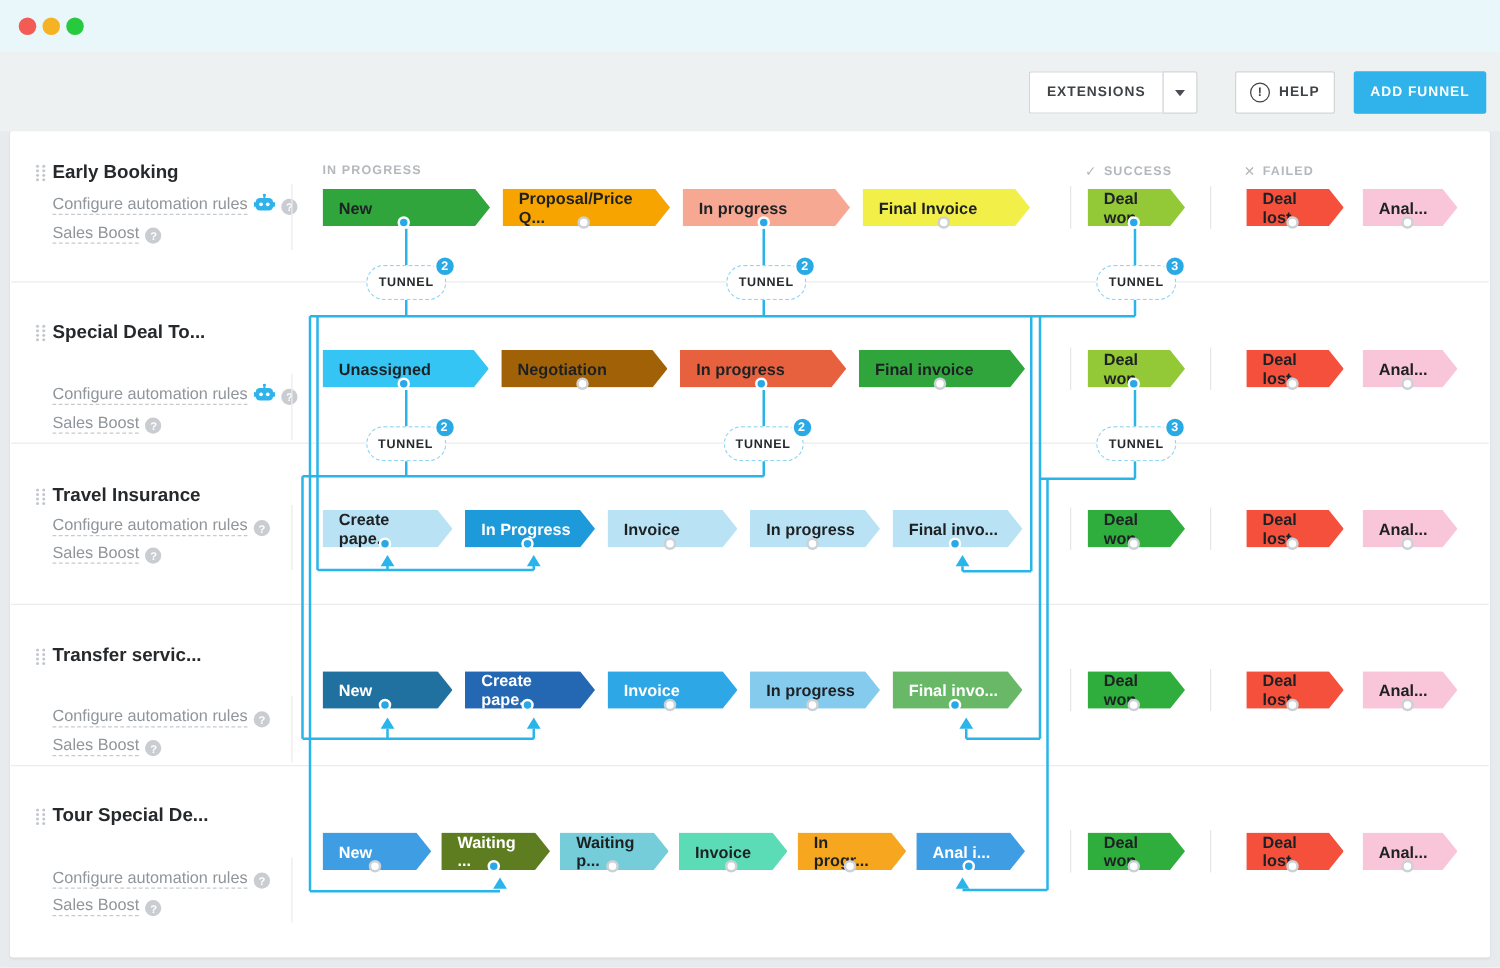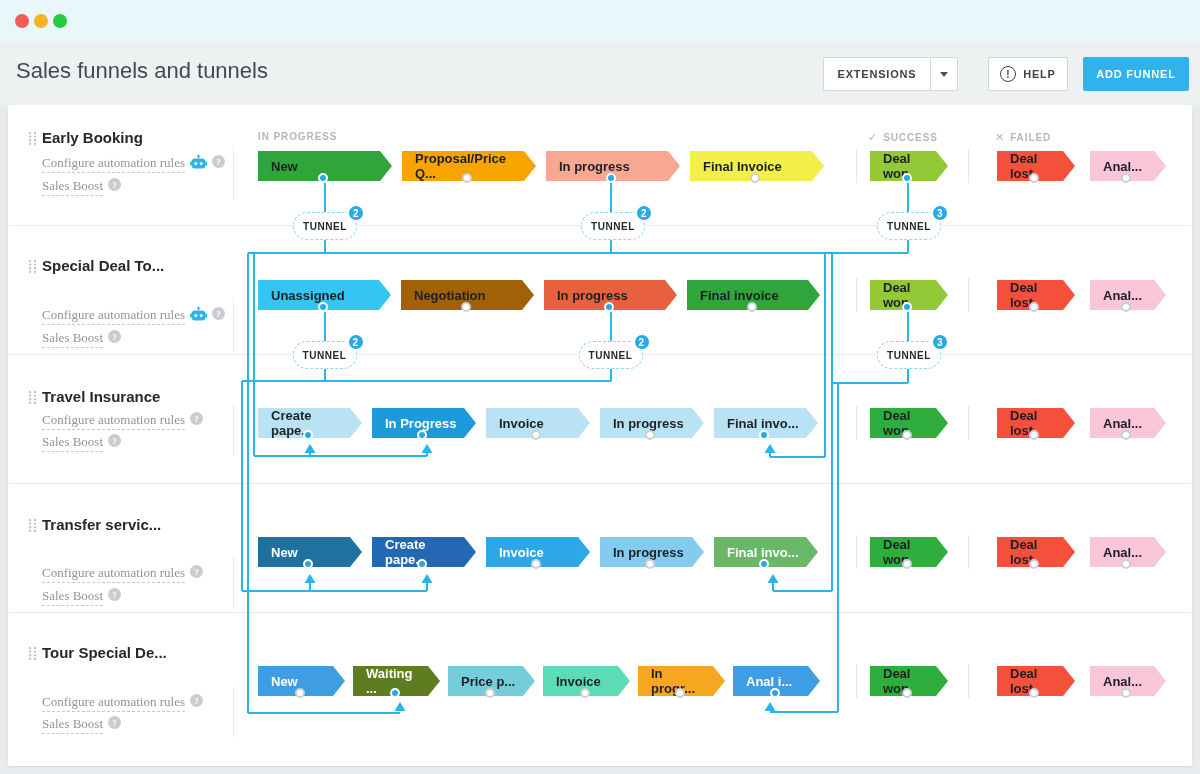--- a/index.html
+++ b/index.html
@@ -28,21 +28,21 @@
           border-radius:2px; box-shadow:0 1px 2px rgba(0,0,0,.08); }
   .row-sep { position:absolute; left:9px; width:1182px; height:1px; background:#ececec; }
   .col-head { position:absolute; font-size:10px; font-weight:700; letter-spacing:.9px;
               color:#b4b8bc; display:flex; gap:5px; align-items:center; }
   .col-ico { font-size:11px; font-weight:400; }
 
   
   .funnel-title { position:absolute; font-size:15px; font-weight:700; color:#26292b; }
   .drag { position:absolute; width:9px; height:15px; }
   .side-link { position:absolute; font-size:13px; color:#8f959a; cursor:pointer;
-               display:flex; align-items:flex-start; gap:5px; white-space:nowrap;font-family:Liberation Serif, serif; }
+               display:flex; align-items:flex-end; gap:5px; white-space:nowrap; }
   .side-link .lbl { border-bottom:1px dashed #c6cacd; padding-bottom:1px; }
   .q-circ { display:inline-flex; width:13px; height:13px; border-radius:50%; background:#c9cdd1;
             color:#fff; font-size:9px; font-weight:700; align-items:center; justify-content:center; }
   .side-div { position:absolute; width:1px; background:#ececec; }
 
   .chip { position:absolute; height:30px; display:flex; align-items:center;
           padding:0 16px 0 13px; font-size:13px; font-weight:700; color:#1e2124; cursor:pointer;
           clip-path:polygon(0 0, calc(100% - 12px) 0, 100% 50%, calc(100% - 12px) 100%, 0 100%); }
   .chip.light { color:#fff; }
   .dot { position:absolute; width:10px; height:10px; border-radius:50%; cursor:pointer; }
@@ -62,21 +62,20 @@
 </head>
 <body>
 
 <div class="topbar">
   <button class="tl-dot" style="left: 15px; background: rgb(243, 92, 84);"></button>
   <button class="tl-dot" style="left: 34px; background: rgb(245, 178, 34);"></button>
   <button class="tl-dot" style="left: 53px; background: rgb(39, 201, 63);"></button>
 </div>
 
 <div class="header">
-  <div class="page-title">Sales funnels and tunnels</div>
   <div class="btn btn-extensions">EXTENSIONS</div>
   <div class="btn btn-ext-caret">
     <span class="caret"></span>
   </div>
   <div class="btn btn-help">
     <span class="help-circ">!</span>
     <span>HELP</span>
   </div>
   <div class="btn btn-add">ADD FUNNEL</div>
 </div>
@@ -354,21 +353,21 @@
       <span class="lbl">Sales Boost</span>
       <span class="q-circ">?</span>
     </div>
     <div class="side-div" style="left: 233px; top: 686px; height: 52px;"></div>
     <div class="vline" style="left: 856px; top: 664px;"></div>
     <div class="vline" style="left: 968px; top: 664px;"></div>
     <div class="chip light" style="left: 258px; top: 666px; width: 87px; background: rgb(63, 157, 227);">New</div>
     <div class="dot empty" style="left: 294.5px; top: 688px;"></div>
     <div class="chip light" style="left: 353px; top: 666px; width: 87px; background: rgb(93, 125, 32);">Waiting ...</div>
     <div class="dot filled" style="left: 389.5px; top: 688px;"></div>
-    <div class="chip" style="left: 448px; top: 666px; width: 87px; background: rgb(116, 205, 217);">Price p...</div>
+    <div class="chip" style="left: 448px; top: 666px; width: 87px; background: rgb(116, 205, 217);">Waiting p...</div>
     <div class="dot empty" style="left: 484.5px; top: 688px;"></div>
     <div class="chip" style="left: 543px; top: 666px; width: 87px; background: rgb(91, 220, 183);">Invoice</div>
     <div class="dot empty" style="left: 579.5px; top: 688px;"></div>
     <div class="chip" style="left: 638px; top: 666px; width: 87px; background: rgb(247, 167, 31);">In progr...</div>
     <div class="dot empty" style="left: 674.5px; top: 688px;"></div>
     <div class="chip light" style="left: 733px; top: 666px; width: 87px; background: rgb(63, 157, 227);">Anal i...</div>
     <div class="dot filled" style="left: 769.5px; top: 688px;"></div>
     <div class="chip" style="left: 870px; top: 666px; width: 78px; background: rgb(47, 174, 61);">Deal won</div>
     <div class="dot empty" style="left: 902px; top: 688px;"></div>
     <div class="chip" style="left: 997px; top: 666px; width: 78px; background: rgb(244, 80, 60);">Deal lost</div>

